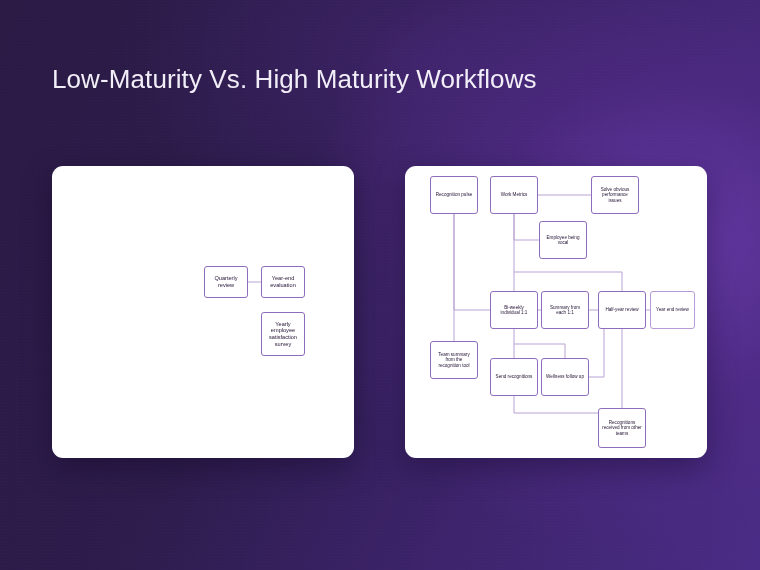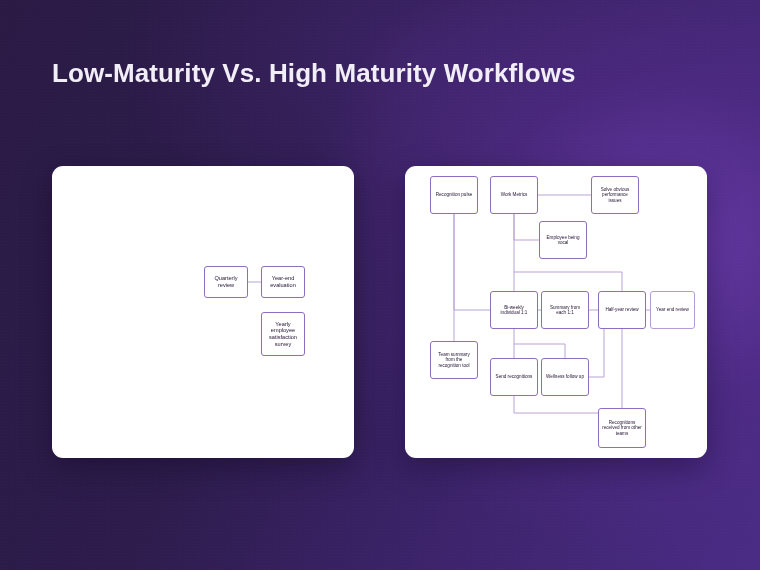--- a/index.html
+++ b/index.html
@@ -16,22 +16,22 @@
       radial-gradient(ellipse 60% 60% at 55% 10%, rgba(72,40,122,0.55) 0%, rgba(45,26,78,0.0) 65%),
       linear-gradient(115deg,#2a1a44 0%,#2d1c4c 38%,#3a2266 62%,#4a2c86 100%);
   }
   #grain{
     position:absolute;inset:0;pointer-events:none;opacity:.16;
     background-image:radial-gradient(rgba(255,255,255,.10) .5px, transparent .6px);
     background-size:3px 3px;
   }
 
   .title{
-    position:absolute;left:52px;top:58px;
-    font-size:26px;font-weight:700;letter-spacing:.1px;
+    position:absolute;left:52px;top:64px;
+    font-size:26px;font-weight:400;letter-spacing:.1px;
     color:#f2eef8;white-space:nowrap;
   }
 
   .card{
     position:absolute;background:#ffffff;border-radius:11px;
     box-shadow:0 10px 30px rgba(12,4,30,.35);
   }
   #card-left{left:52px;top:166px;width:302px;height:292px;}
   #card-right{left:405px;top:166px;width:302px;height:292px;}
 

